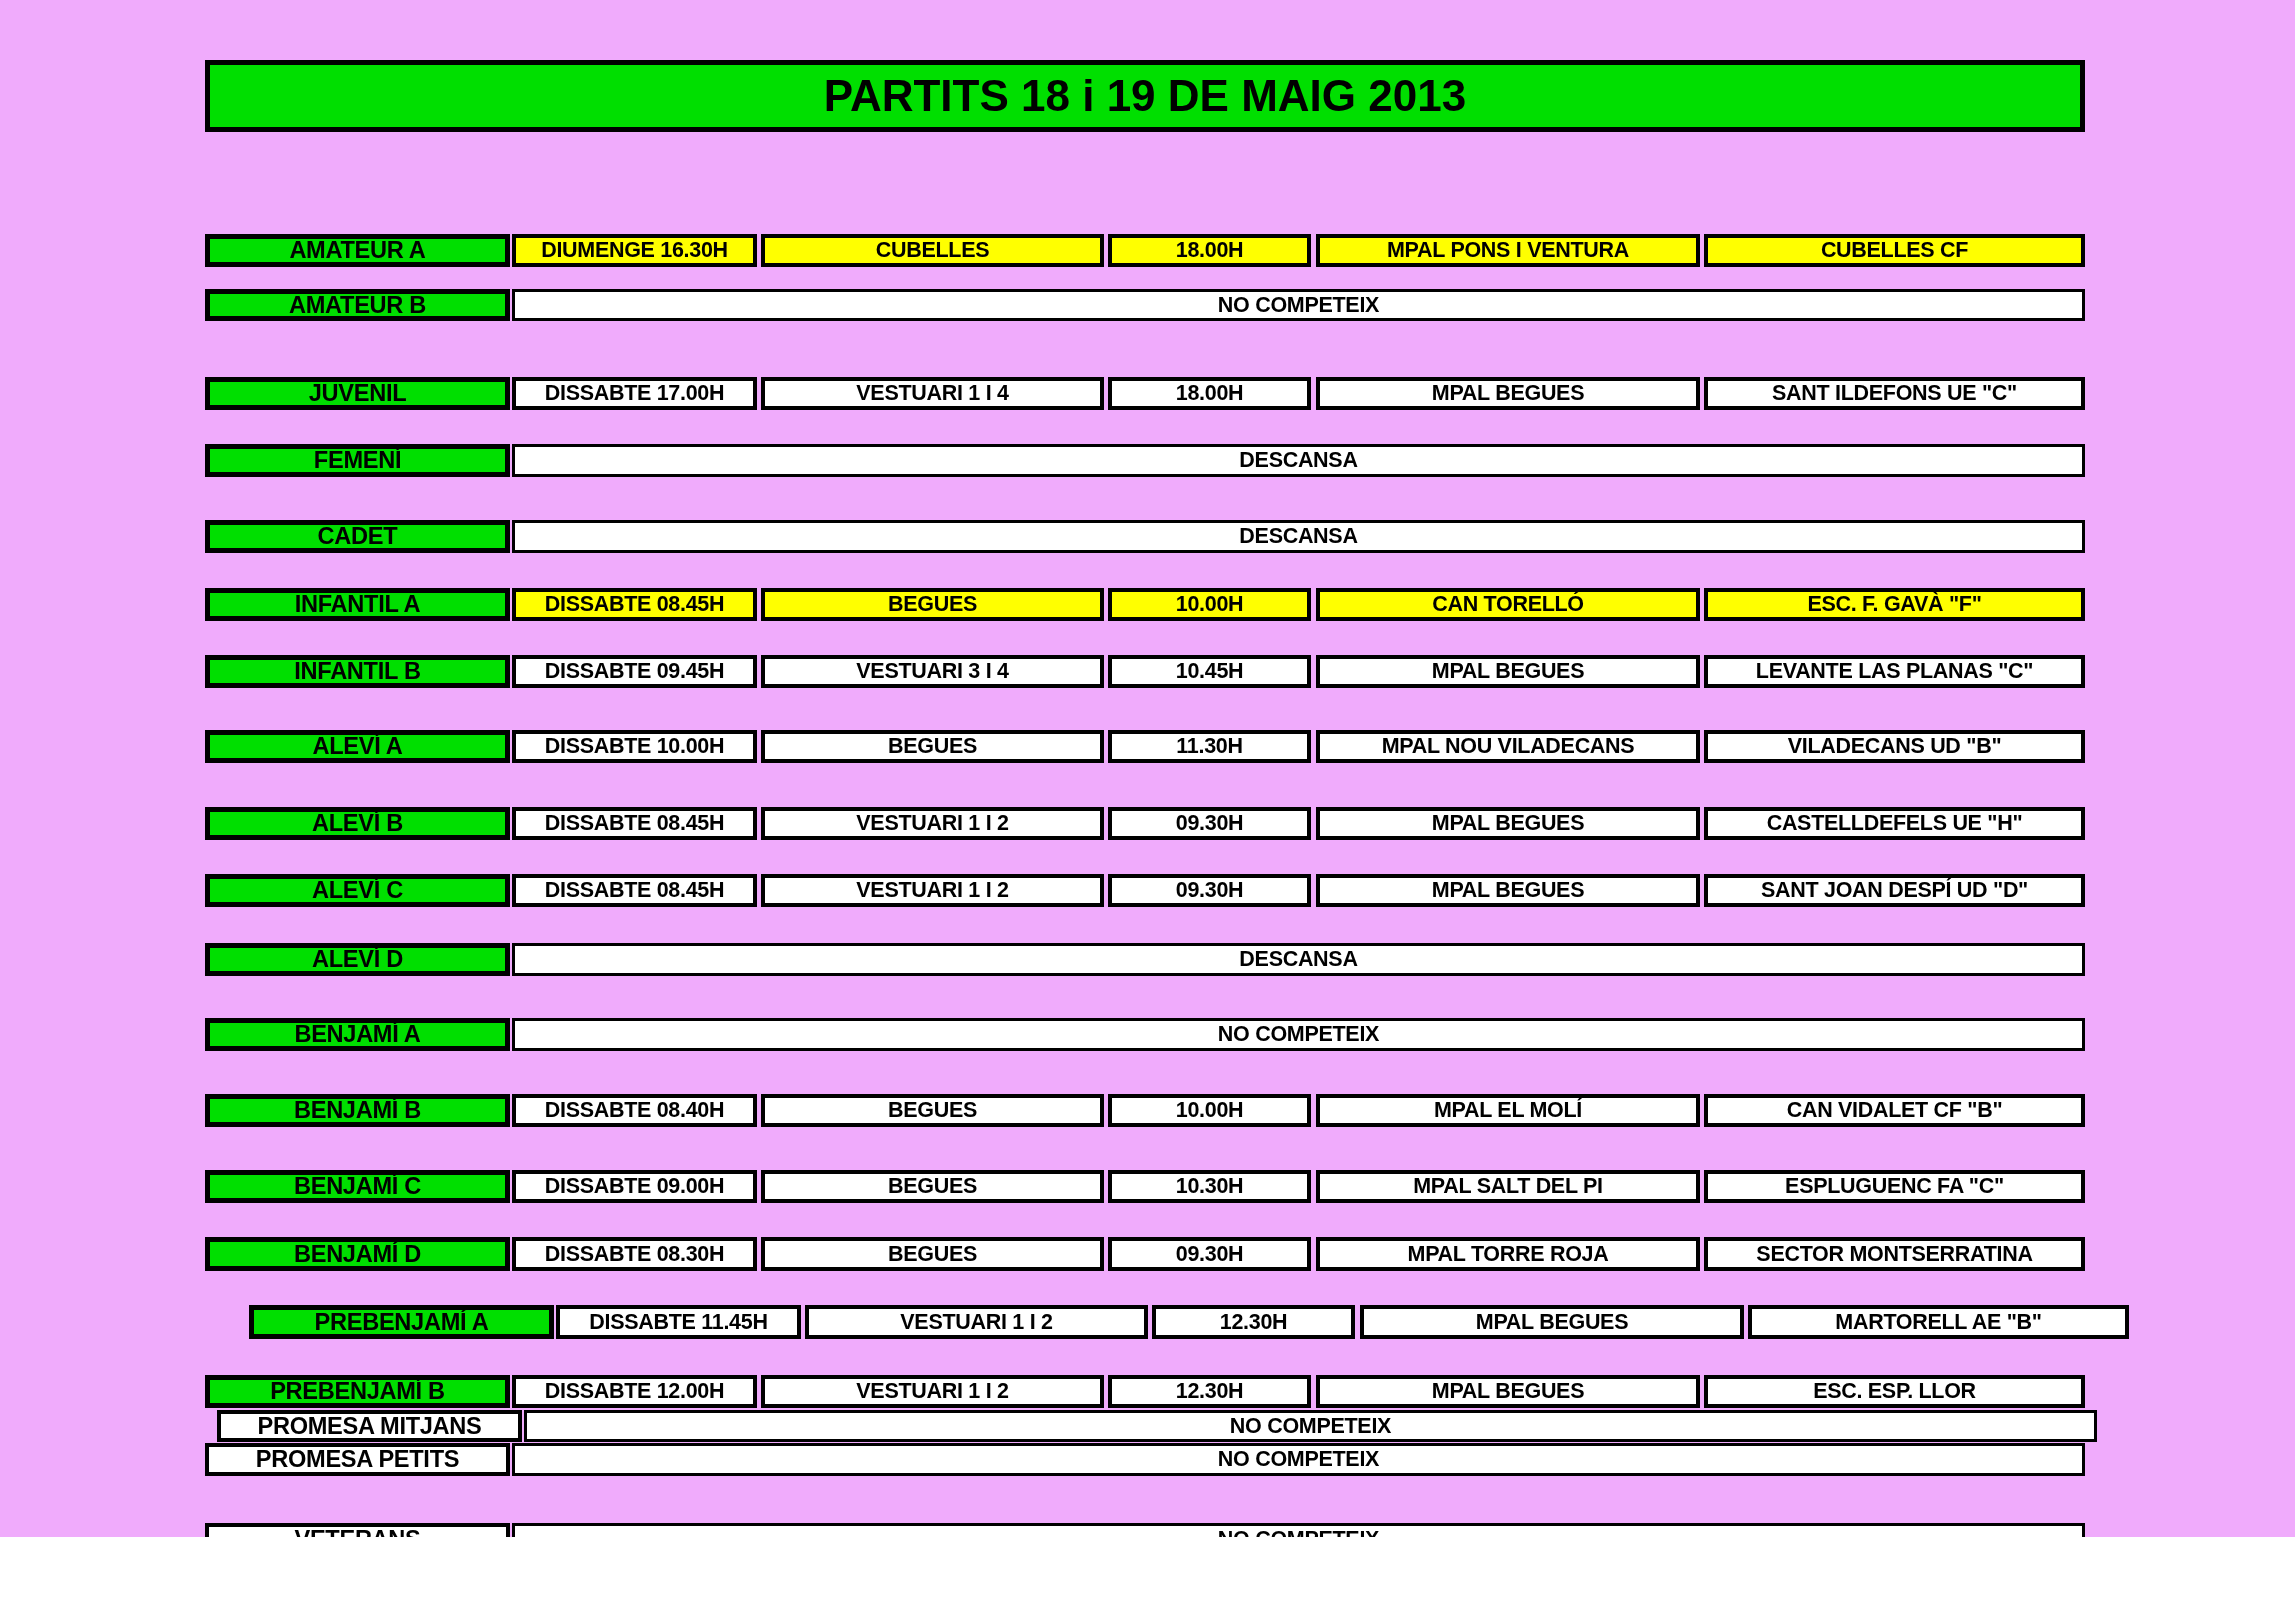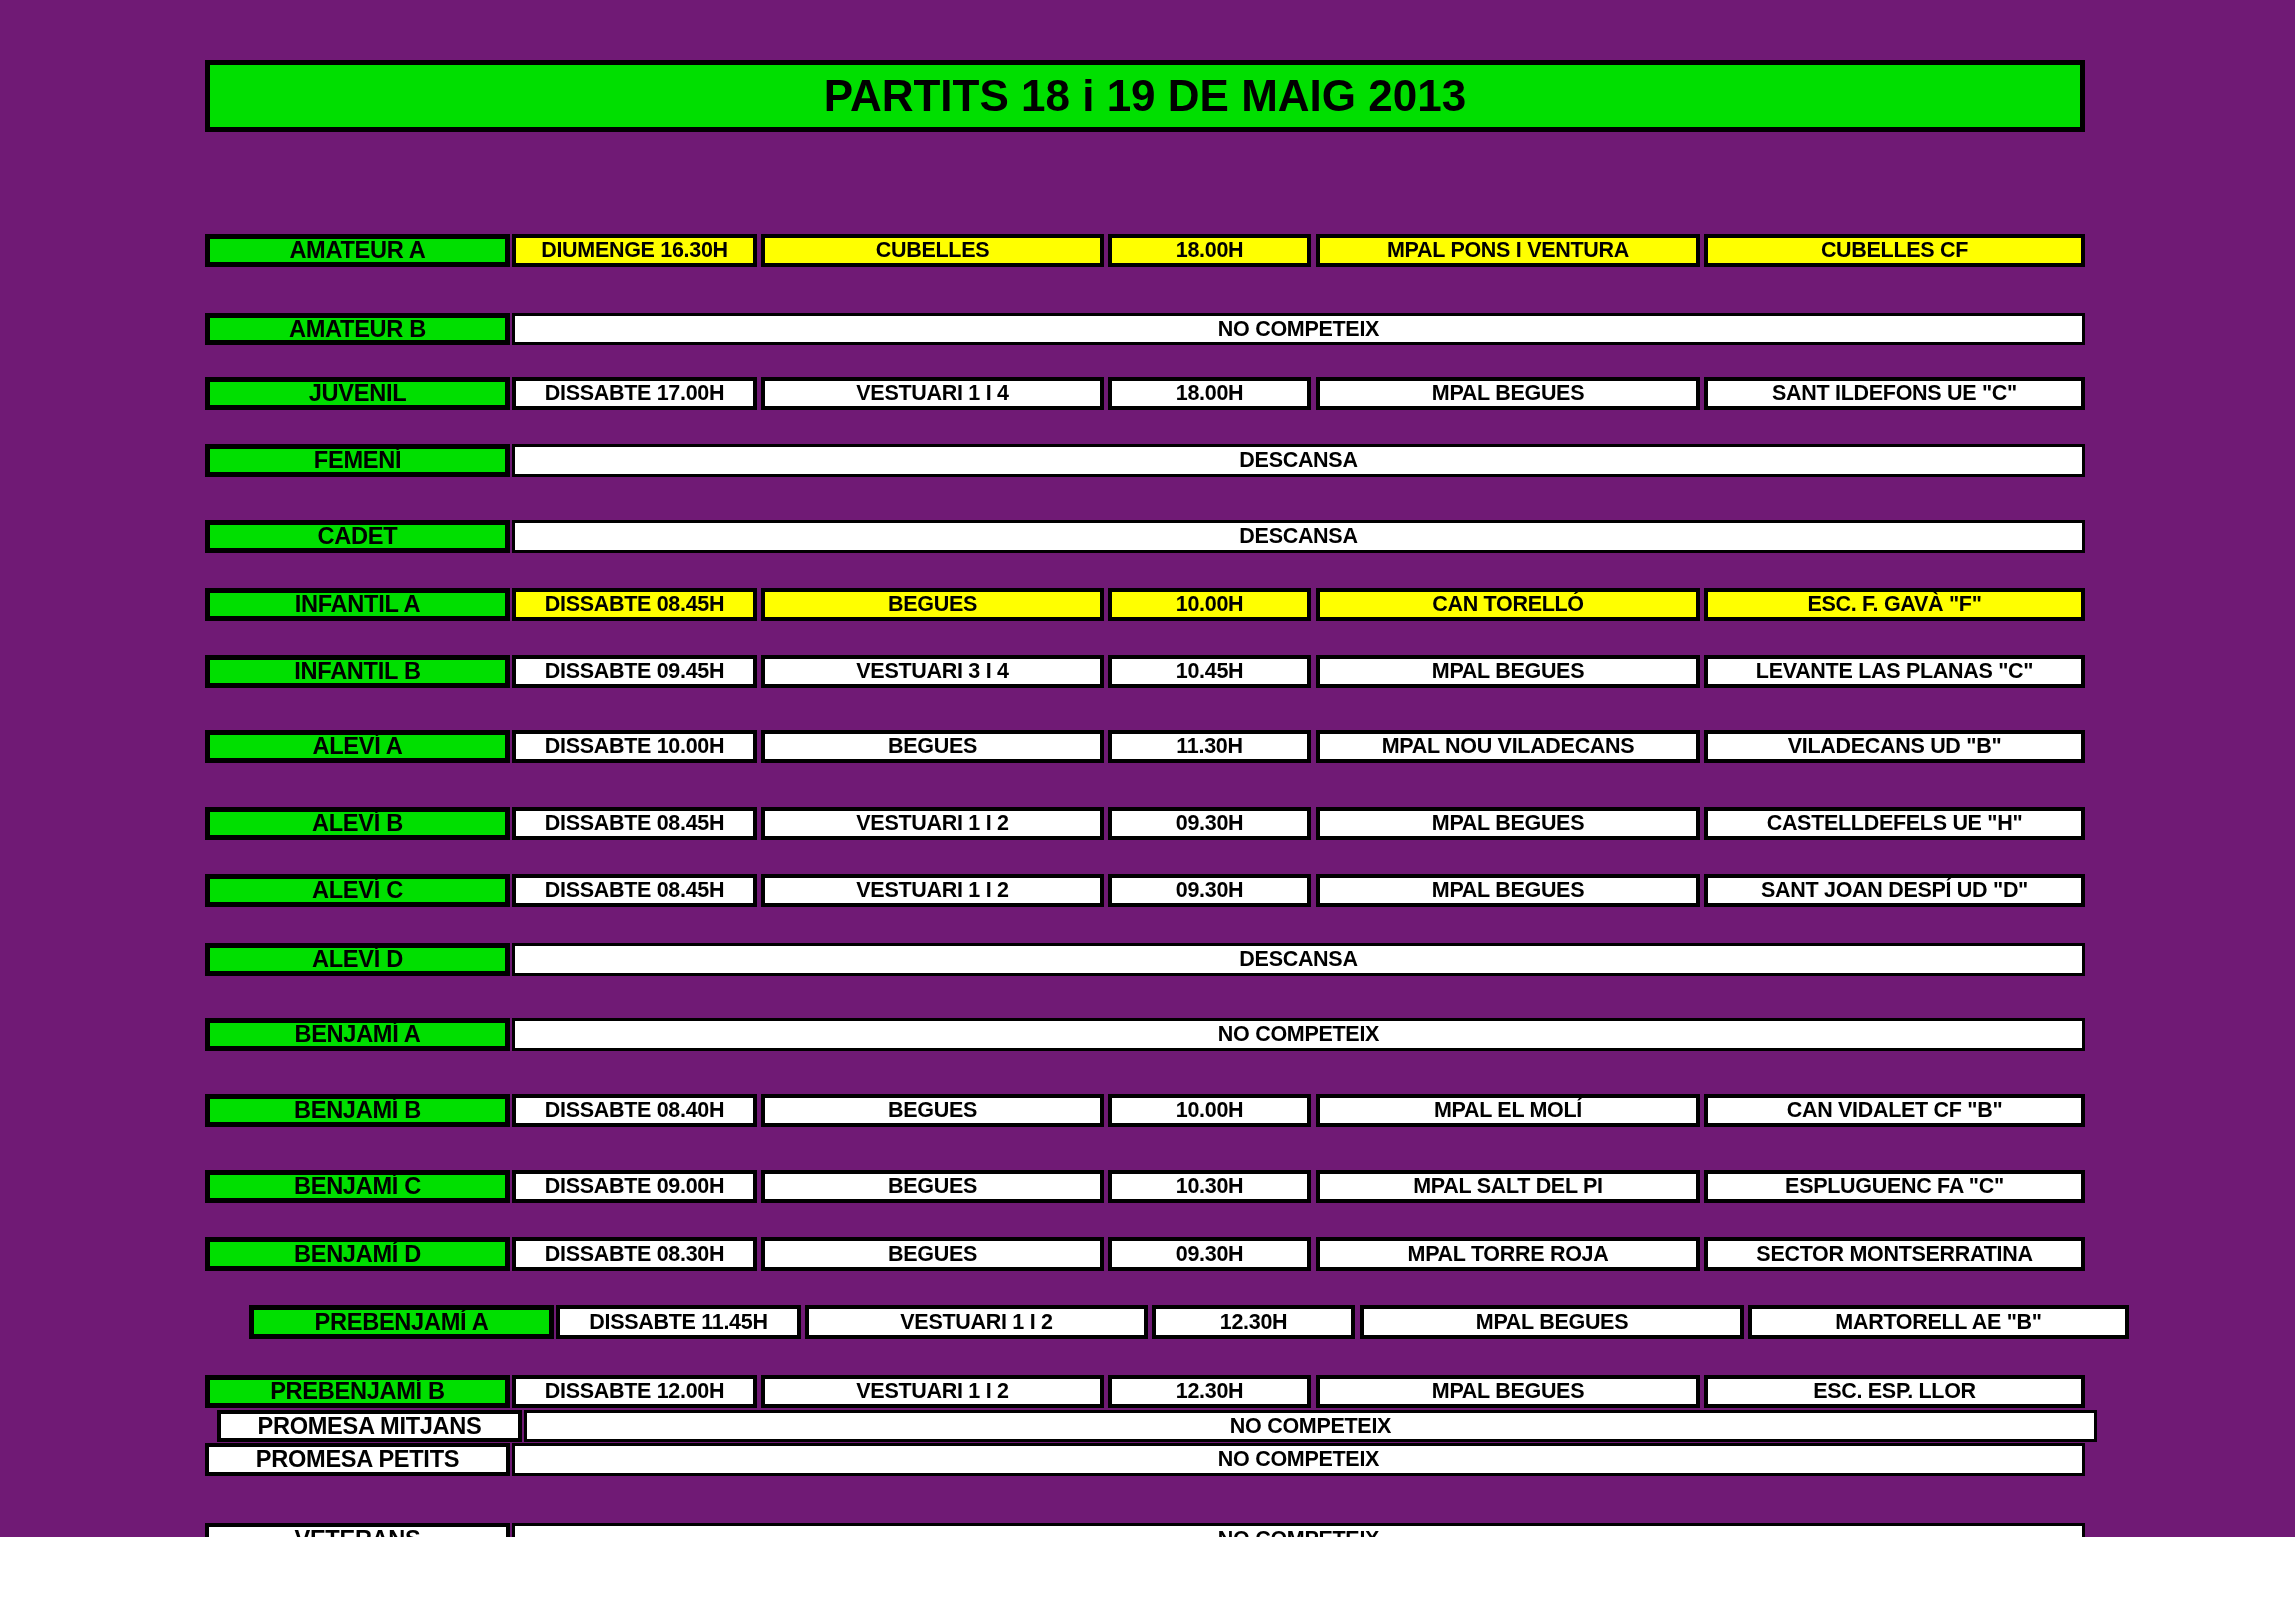--- a/index.html
+++ b/index.html
@@ -1,19 +1,19 @@
 <!DOCTYPE html>
 <html style="font-size:11px"><head>
 <meta charset="utf-8">
 <style>
   html,body{margin:0;padding:0;background:#ffffff;}
   #canvas{
     position:relative;
     width:2295px;height:1537px;
-    background:#701a75;
+    background:#f0abfc;
     font-family:"Liberation Sans", sans-serif;
     color:#000;
   }
   .abs{position:absolute;box-sizing:border-box;}
   
   .title-bar{
     left:205px;top:60px;width:1880px;height:72px;
     background:#00DF00;border:5.5px solid #000;
     display:flex;align-items:center;justify-content:center;
     font-size:44px;font-weight:bold;letter-spacing:0px;
@@ -48,21 +48,21 @@
 
   <div class="row" style="top:234px;height:33px;">
     <div class="cell c-label bg-green">AMATEUR A</div>
     <div class="cell c-conv bg-yellow">DIUMENGE 16.30H</div>
     <div class="cell c-lloc bg-yellow">CUBELLES</div>
     <div class="cell c-hora bg-yellow">18.00H</div>
     <div class="cell c-camp bg-yellow">MPAL PONS I VENTURA</div>
     <div class="cell c-equip bg-yellow">CUBELLES CF</div>
   </div>
 
-  <div class="row" style="top:313px;height:32px;padding-left:14px;">
+  <div class="row" style="top:289px;height:32px;padding-left:14px;">
     <div class="cell c-label bg-green">AMATEUR B</div>
     <div class="cell c-merged bg-white">NO COMPETEIX</div>
   </div>
 
   <div class="row" style="top:377px;height:33px;border-radius:7px;">
     <div class="cell c-label bg-green">JUVENIL</div>
     <div class="cell c-conv bg-white">DISSABTE 17.00H</div>
     <div class="cell c-lloc bg-white">VESTUARI 1 I 4</div>
     <div class="cell c-hora bg-white">18.00H</div>
     <div class="cell c-camp bg-white">MPAL BEGUES</div>

